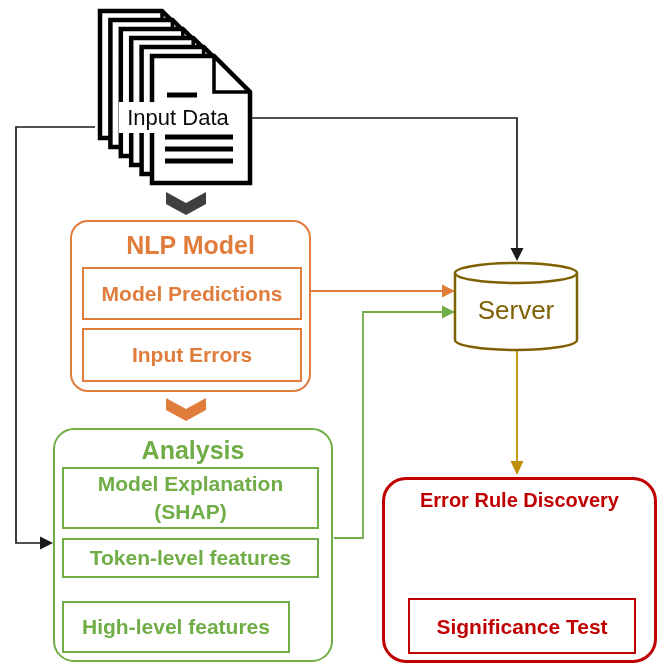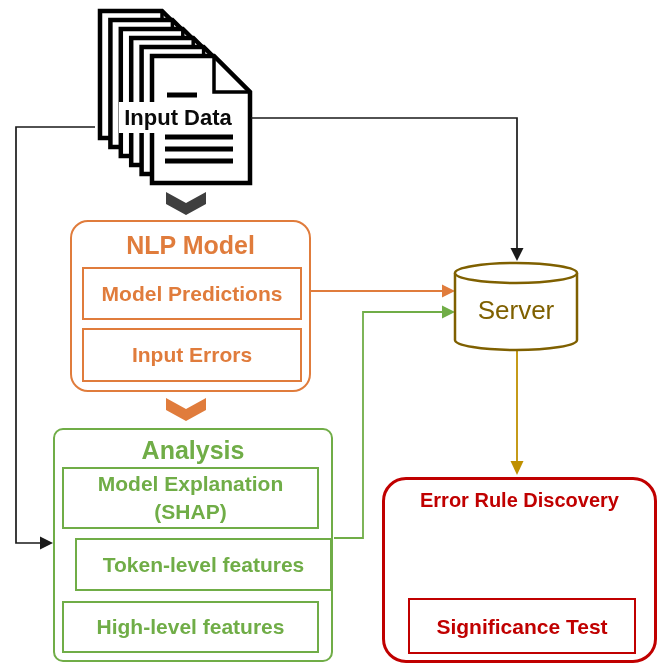--- a/index.html
+++ b/index.html
@@ -23,41 +23,41 @@
   
   #nlp-box { left:70px; top:220px; width:241px; height:172px;
              border:2.5px solid #E07C3C; border-radius:18px; }
   #nlp-title { color:#E07C3C; font-size:25px; margin-top:9px; }
   .nlp-sub { border:2.5px solid #E07C3C; color:#E07C3C; font-size:21px; }
   #nlp-sub1 { left:10px; top:45px;  width:220px; height:53px; }
   #nlp-sub2 { left:10px; top:106px; width:220px; height:54px; }
 
   
   #ana-box { left:53px; top:428px; width:280px; height:234px;
-             border:2.5px solid #70AD47; border-radius:10px; }
+             border:2.5px solid #70AD47; border-radius:21px; }
   #ana-title { color:#70AD47; font-size:25px; margin-top:6px; }
   .ana-sub { border:2.5px solid #70AD47; color:#70AD47; font-size:21px;
              line-height:28px; padding:0 10px; }
   #ana-sub1 { left:7px;  top:37px;  width:257px; height:62px; }
-  #ana-sub2 { left:20px;  top:108px; width:257px; height:53px; }
-  #ana-sub3 { left:7px;  top:171px; width:257px; height:52px;text-align:right; }
+  #ana-sub2 { left:7px;  top:108px; width:257px; height:40px; }
+  #ana-sub3 { left:7px;  top:171px; width:228px; height:52px;text-align:right; }
 
   
   #err-box { left:382px; top:477px; width:275px; height:186px;
              border:3px solid #C00000; border-radius:24px; }
   #err-title { color:#C00000; font-size:20px; margin-top:9px; }
   .err-sub { border:2.5px solid #C00000; color:#C00000; font-size:21px;
              line-height:27px; padding:0 4px; }
   #err-sub1 { left:23px; top:39px;  width:224px; height:58px; }
   #err-sub2 { left:23px; top:118px; width:228px; height:56px; }
 
   
   #input-data-label {
     left:119px; top:102px; width:118px; height:31px; line-height:31px;
-    background:#ffffff; color:#0a0a0a; font-size:22px; font-weight:700;
+    background:#ffffff; color:#0a0a0a; font-size:22px; font-weight:400;
   }
 
   
   #server-label {
     left:460px; top:290px; width:112px; height:40px;
     display:flex; align-items:center; justify-content:center;
     color:#7F6000; font-size:26px; font-weight:400;
   }
 </style>
 </head>

